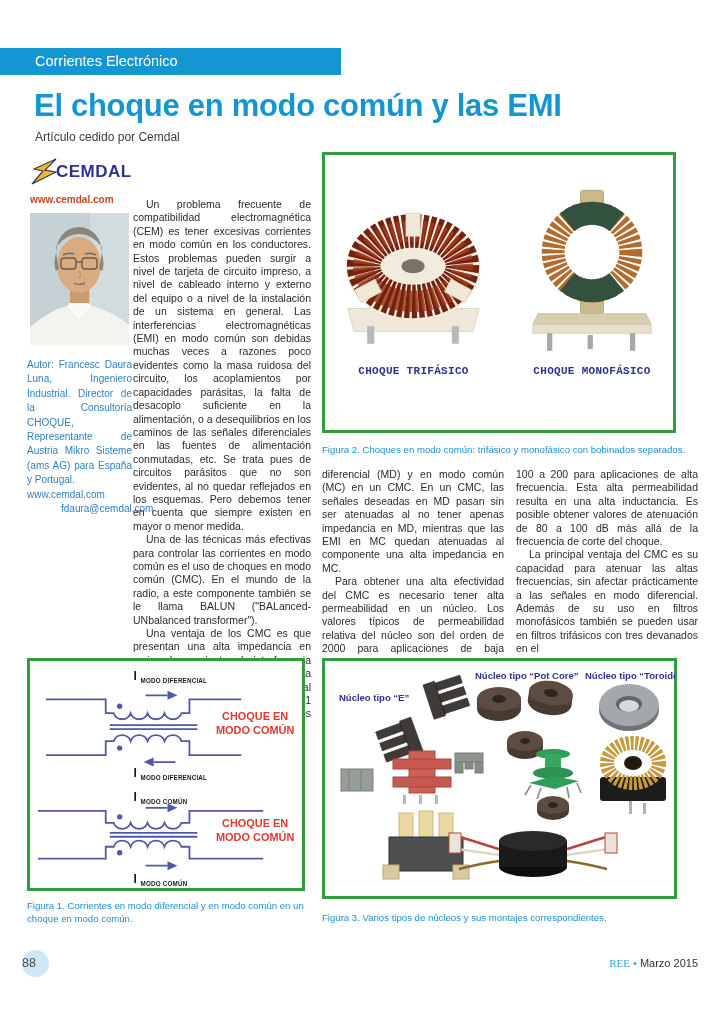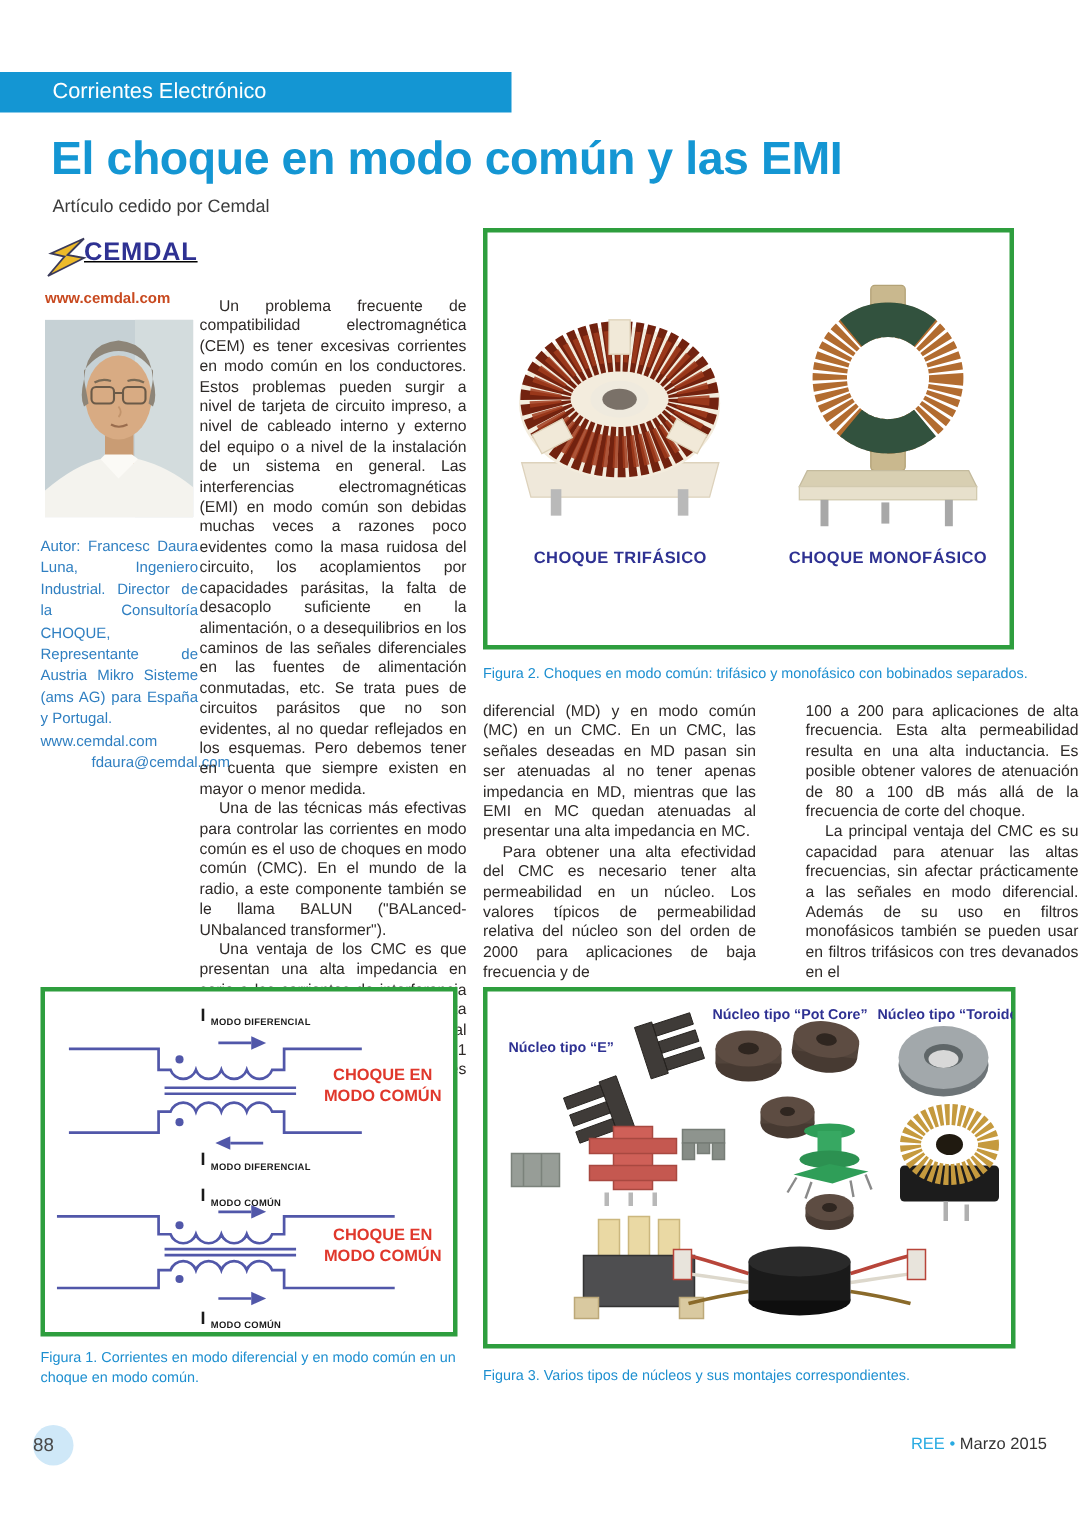--- a/index.html
+++ b/index.html
@@ -5,54 +5,54 @@
   html,body{margin:0;padding:0;background:#e9e9e9;}
   .page{position:relative;width:724px;height:1024px;background:#fff;margin:0 auto;
         font-family:"Liberation Sans",sans-serif;overflow:hidden;}
   
   .section-bar{position:absolute;left:0;top:48px;width:341px;height:27px;background:#1496d3;}
   .section-bar span{display:block;margin-left:35px;line-height:27px;color:#fff;font-size:14.5px;}
   .title{position:absolute;left:34px;top:88px;width:660px;margin:0;color:#1496d3;
          font-size:31px;font-weight:700;letter-spacing:-0.3px;}
   .subtitle{position:absolute;left:35px;top:130px;font-size:12px;color:#3c3c3c;}
   
-  .logo{position:absolute;left:30px;top:158px;display:flex;align-items:flex-start;text-decoration:underline;}
+  .logo{position:absolute;left:30px;top:158px;display:flex;align-items:center;}
   .logo .word{color:#2e3192;font-weight:700;font-size:17px;letter-spacing:0.5px;margin-left:-4px;}
   .weblink{position:absolute;left:30px;top:194px;font-size:10px;font-weight:700;color:#c8491f;text-decoration:none;}
   .portrait{position:absolute;left:30px;top:213px;width:99px;height:132px;overflow:hidden;}
   .bio{position:absolute;left:27px;top:358px;width:105px;font-size:10px;line-height:14.4px;
        color:#2f7fc1;text-align:justify;margin:0;}
   .bio-link{position:absolute;left:27px;width:110px;font-size:10px;line-height:14.4px;color:#2f7fc1;}
   .bio-link.web{top:488px;} .bio-link.mail{top:502px;margin-left:34px;}
   
   .col{position:absolute;font-size:10.5px;line-height:13.4px;color:#2e2a28;}
   .col1{left:133px;top:150px;width:178px;height:533px;overflow:hidden;margin-top:48px;}
   .col2{left:322px;top:468px;width:182px;height:216px;overflow:hidden;}
-  .col3{left:516px;top:468px;width:182px;height:216px;overflow:hidden;margin-left:21px;}
+  .col3{left:516px;top:468px;width:182px;height:216px;overflow:hidden;}
   .para{margin:0;text-indent:13px;text-align:justify;}
   .para.flush{text-indent:0;}
   
   .figbox{position:absolute;background:#fff;border:3px solid #2e9e3e;box-sizing:border-box;}
   .fig2{left:322px;top:152px;width:354px;height:281px;}
   .fig1{left:27px;top:658px;width:278px;height:233px;}
   .fig3{left:322px;top:658px;width:355px;height:241px;}
   .caption{position:absolute;font-size:9.6px;line-height:13px;color:#1d8fd0;}
   .cap2{left:322px;top:443px;width:365px;}
   .cap1{left:27px;top:899px;width:285px;}
   .cap3{left:322px;top:911px;width:355px;}
   .choke-wrap{position:absolute;top:30px;}
   .choke-wrap.left{left:6px;} .choke-wrap.right{left:192px;}
-  .choke-label{margin-top:4px;text-align:center;color:#2e3192;font-weight:700;font-size:11px;letter-spacing:0.3px;}
+  .choke-label{margin-top:4px;text-align:center;color:#2e3192;font-weight:700;font-size:11px;letter-spacing:0.3px;font-family:Liberation Mono, monospace;}
   .fig3 svg{position:absolute;left:2px;top:2px;}
   .figlabel{font-weight:700;font-size:9.5px;fill:#2e3192;}
   
   .page-circle{position:absolute;left:22px;top:950px;width:27px;height:27px;border-radius:50%;
                background:#cfe8f8;line-height:27px;font-size:12.5px;color:#4a4a4a;}
   .footer-right{position:absolute;right:26px;top:957px;font-size:11px;color:#333;}
-  .footer-right .mag{color:#29abe2;} .footer-right .dot{color:#29abe2;}
+  .footer-right .mag{color:#29abe2;font-family:Liberation Serif, serif;} .footer-right .dot{color:#29abe2;}
   
   .cur{font-size:12px;font-weight:700;fill:#1a1a1a;}
   .sub{font-size:6.3px;font-weight:700;fill:#1a1a1a;letter-spacing:0.2px;}
   .redlab{font-size:11px;font-weight:700;fill:#e0382c;}
 </style>
 </head>
 <body>
 
 <div class="page">
 
@@ -93,21 +93,21 @@
   <p class="bio">Autor: Francesc Daura Luna, Ingeniero Industrial. Director de la Consultoría CHOQUE, Representante de Austria Mikro Sisteme (ams AG) para España y Portugal.</p>
   <div class="bio-link web">www.cemdal.com</div>
   <div class="bio-link mail">fdaura@cemdal.com</div>
 
   <div class="col col1">
       <p class="para">Un problema frecuente de compatibilidad electromagnética (CEM) es tener excesivas corrientes en modo común en los conductores. Estos problemas pueden surgir a nivel de tarjeta de circuito impreso, a nivel de cableado interno y externo del equipo o a nivel de la instalación de un sistema en general. Las interferencias electromagnéticas (EMI) en modo común son debidas muchas veces a razones poco evidentes como la masa ruidosa del circuito, los acoplamientos por capacidades parásitas, la falta de desacoplo suficiente en la alimentación, o a desequilibrios en los caminos de las señales diferenciales en las fuentes de alimentación conmutadas, etc. Se trata pues de circuitos parásitos que no son evidentes, al no quedar reflejados en los esquemas. Pero debemos tener en cuenta que siempre existen en mayor o menor medida.</p>
       <p class="para">Una de las técnicas más efectivas para controlar las corrientes en modo común es el uso de choques en modo común (CMC). En el mundo de la radio, a este componente también se le llama BALUN ("BALanced-UNbalanced transformer").</p>
       <p class="para">Una ventaja de los CMC es que presentan una alta impedancia en serie a las corrientes de interferencia en modo común en el circuito y esta impedancia no afecta a la señal funcional diferencial. La figura 1 muestra el sentido de las corrientes en modo</p>
     </div>
   <div class="col col2">
-      <p class="para flush">diferencial (MD) y en modo común (MC) en un CMC. En un CMC, las señales deseadas en MD pasan sin ser atenuadas al no tener apenas impedancia en MD, mientras que las EMI en MC quedan atenuadas al presentar una alta impedancia en MC.</p>
+      <p class="para flush">diferencial (MD) y en modo común (MC) en un CMC. En un CMC, las señales deseadas en MD pasan sin ser atenuadas al no tener apenas impedancia en MD, mientras que las EMI en MC quedan atenuadas al componente una alta impedancia en MC.</p>
       <p class="para">Para obtener una alta efectividad del CMC es necesario tener alta permeabilidad en un núcleo. Los valores típicos de permeabilidad relativa del núcleo son del orden de 2000 para aplicaciones de baja frecuencia y de</p>
     </div>
   <div class="col col3">
       <p class="para flush">100 a 200 para aplicaciones de alta frecuencia. Esta alta permeabilidad resulta en una alta inductancia. Es posible obtener valores de atenuación de 80 a 100 dB más allá de la frecuencia de corte del choque.</p>
       <p class="para">La principal ventaja del CMC es su capacidad para atenuar las altas frecuencias, sin afectar prácticamente a las señales en modo diferencial. Además de su uso en filtros monofásicos también se pueden usar en filtros trifásicos con tres devanados en el</p>
     </div>
 
   <div class="figbox fig2">
     <div class="choke-wrap left">
       <svg width="165" height="172" viewBox="0 0 165 195">

